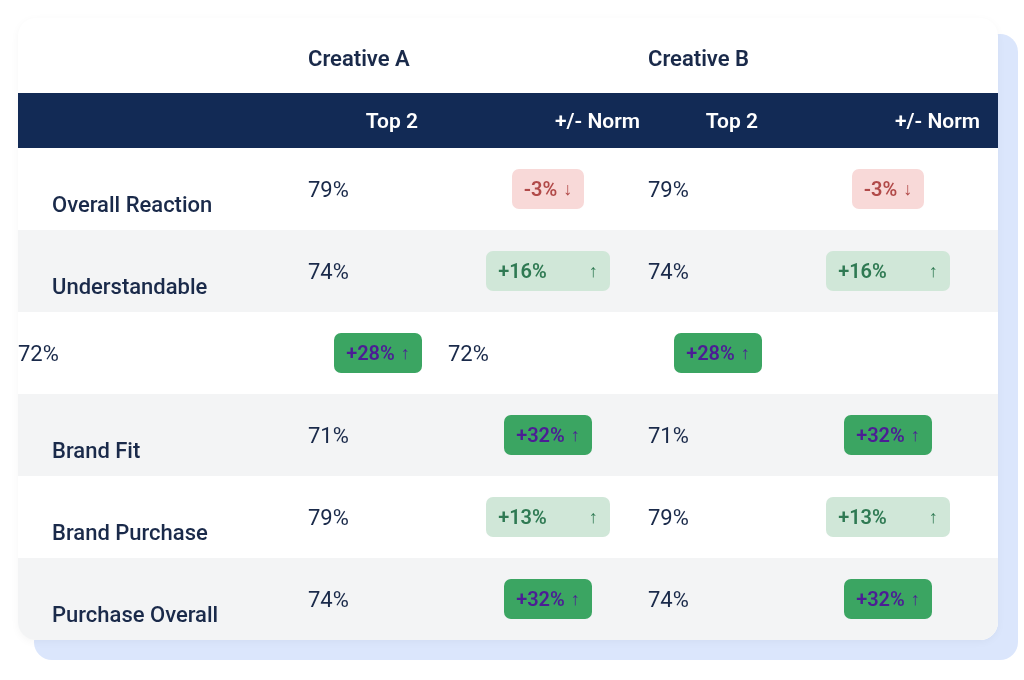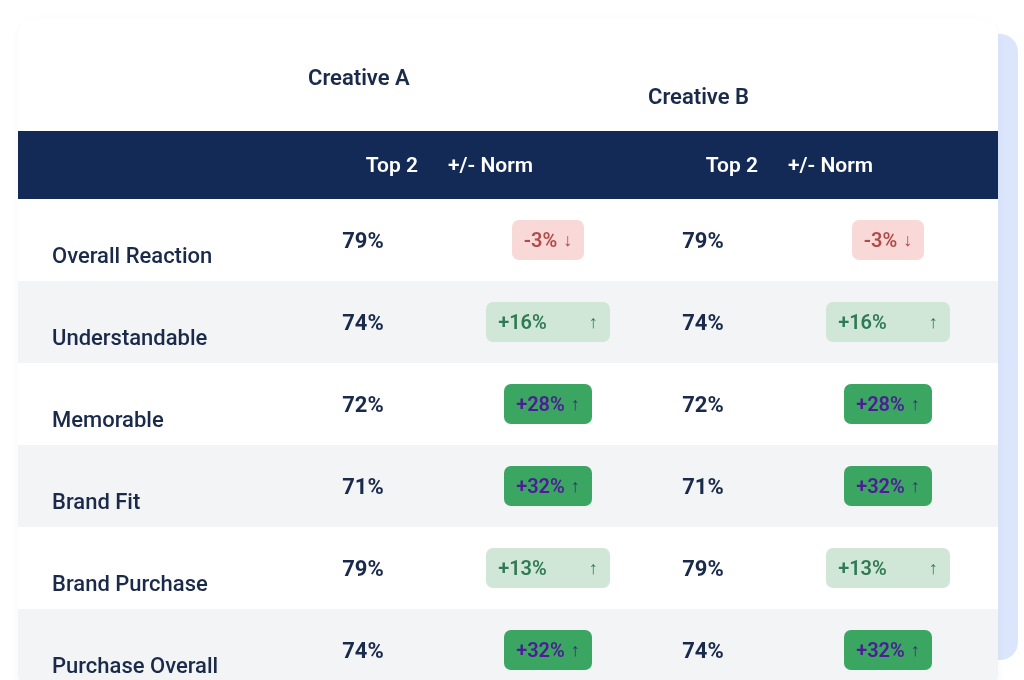--- a/index.html
+++ b/index.html
@@ -46,52 +46,52 @@
     color: #0f1730;
     padding-left: 34px;
   }
   .creative-label {
     font-size: 22px;
     font-weight: 600;
     color: #1a2a4a;
     text-align: left;
   }
   .creative-a { grid-column: 2 / span 2; }
-  .creative-b { grid-column: 4 / span 2; margin-top: 38px; }
+  .creative-b { grid-column: 4 / span 2; }
 
   .subhead {
     background: #122a55;
     color: #fff;
-    height: 68px;
+    height: 55px;
   }
   .subhead .sh {
     font-size: 21px;
     font-weight: 600;
     text-align: center;
     padding-right: 8px;
   }
   .subhead .sh-top2 { text-align: right; padding-right: 30px; }
-  .subhead .sh-norm { text-align: left; }
+  .subhead .sh-norm { text-align: right; }
 
   .data-row {
     height: 82px;
   }
   .data-row.alt { background: #f3f4f5; }
   .metric {
     font-size: 22px;
     font-weight: 500;
     color: #1a2a4a;
     padding-left: 34px;
     margin-top: 31px;
   }
   .top2 {
     font-size: 22px;
-    font-weight: 700;
+    font-weight: 400;
     color: #1a2a4a;
-    text-align: center;
+    text-align: left;
     padding-right: 30px;
   }
   .norm-cell {
     display: flex;
     justify-content: center;
   }
   .badge {
     display: inline-flex;
     align-items: center;
     gap: 6px;
@@ -156,21 +156,20 @@
           </div>
           <div class="top2">74%</div>
           <div class="norm-cell">
             <span class="badge pos-light">
               <span>+16%</span>
               <span class="arrow">↑</span>
             </span>
           </div>
         </div>
         <div class="row data-row">
-          <div class="metric">Memorable</div>
           <div class="top2">72%</div>
           <div class="norm-cell">
             <span class="badge pos-solid">
               <span>+28%</span>
               <span class="arrow">↑</span>
             </span>
           </div>
           <div class="top2">72%</div>
           <div class="norm-cell">
             <span class="badge pos-solid">

